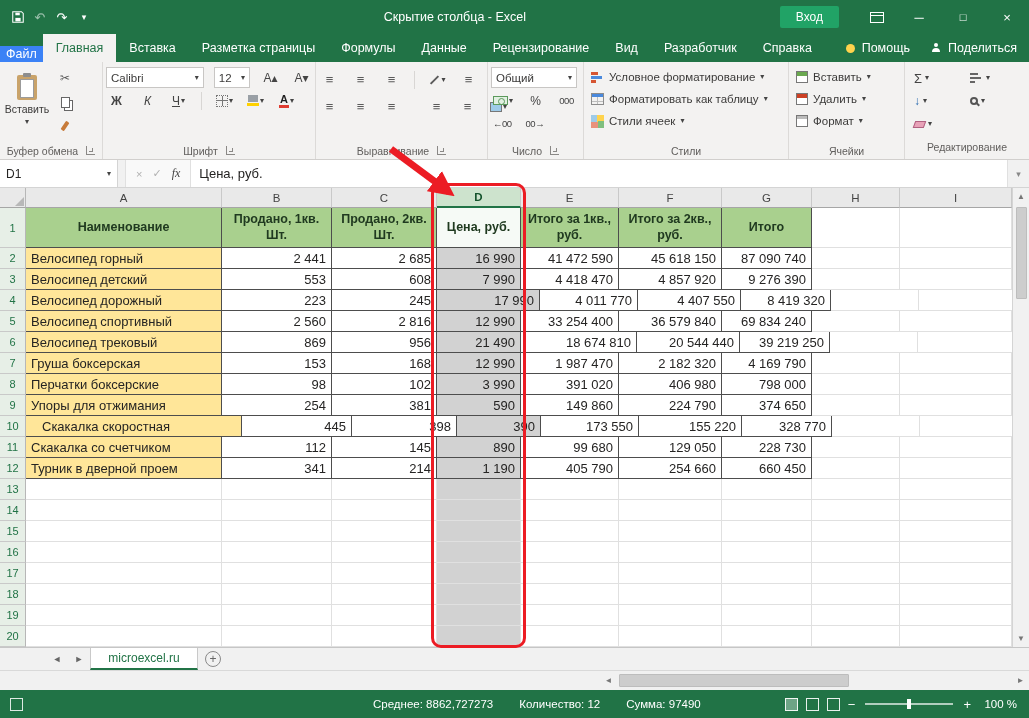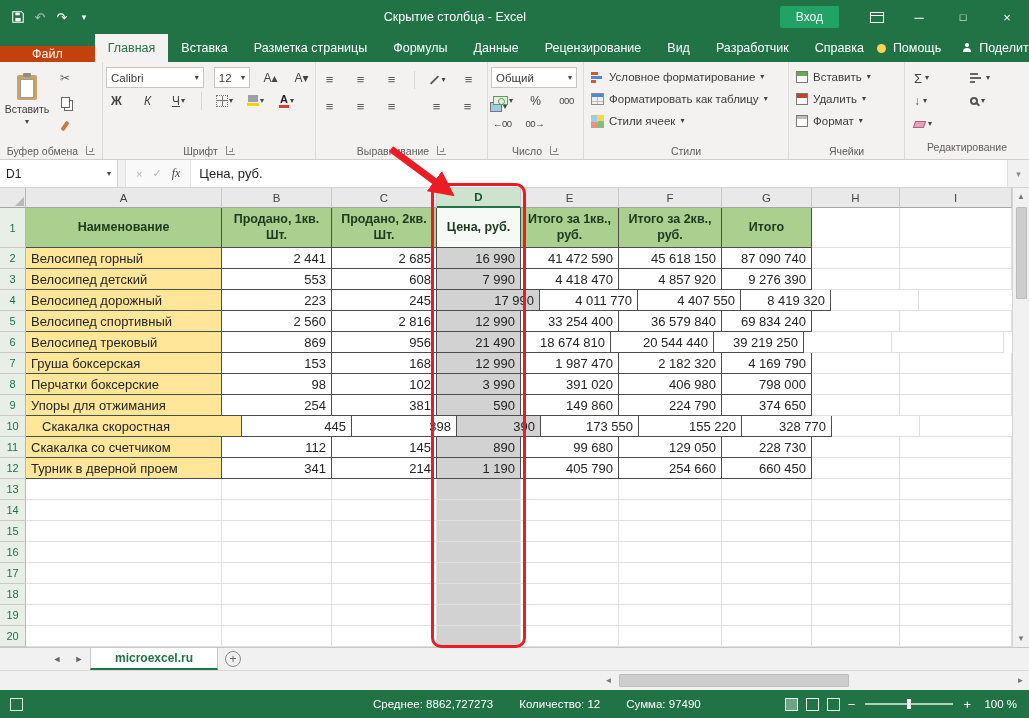--- a/index.html
+++ b/index.html
@@ -19,21 +19,21 @@
   .signin{background:#21a366;border-radius:2px;padding:4px 16px;font-size:12px;margin-right:18px;}
   .rdo-wrap{width:40px;display:flex;justify-content:center;}
   .rdo{width:14px;height:11px;border:1px solid #fff;position:relative;display:inline-block;}
   .rdo::after{content:"";position:absolute;left:0;right:0;top:2px;border-top:1px solid #fff;}
   .winbtn{width:44px;height:34px;display:flex;align-items:center;justify-content:center;font-size:13px;}
   .winbtn.max{font-size:11px;}
 
   
   .tabstrip{height:28px;background:#217346;display:flex;align-items:stretch;color:#fff;}
   .rtab{display:flex;align-items:center;padding:0 13px;font-size:12.5px;white-space:nowrap;cursor:default;}
-  .rtab.file{padding:0 32px;background:#c2410c;margin-top:12px;}
+  .rtab.file{padding:0 6px;background:#3b82f6;margin-top:12px;}
   .rtab.active{background:#f3f2f1;color:#217346;}
   .tab-extras{margin-left:auto;display:flex;align-items:center;gap:7px;padding-right:12px;font-size:12.5px;}
   .bulb-ic{width:9px;height:9px;border-radius:50%;background:#ffd34d;display:inline-block;}
   .person-ic{width:10px;height:10px;position:relative;display:inline-block;margin-left:14px;}
   .person-ic::before{content:"";position:absolute;left:3px;top:0;width:4px;height:4px;border-radius:50%;background:#fff;}
   .person-ic::after{content:"";position:absolute;left:1px;top:5px;width:8px;height:4px;border-radius:4px 4px 0 0;background:#fff;}
 
   
   .ribbon{height:98px;background:#f3f2f1;border-bottom:1px solid #d1cfcd;display:flex;font-size:11.5px;color:#3b3a39;}
   .rgroup{position:relative;display:flex;flex-direction:column;border-right:1px solid #dcdad8;padding:2px 3px 0;flex:none;}
@@ -141,23 +141,23 @@
   .vs-spacer{flex:1;}
 
   
   .sel-rect{position:absolute;left:431px;top:-5px;width:95px;height:465px;border:3px solid #ec1c24;
             border-radius:10px;z-index:30;pointer-events:none;}
   .annot-arrow{position:absolute;left:0;top:0;z-index:40;pointer-events:none;}
 
   
   .sheetrow{height:23px;background:#f1f1f1;border-top:1px solid #c6c6c6;display:flex;align-items:stretch;padding-left:46px;}
   .snav{width:22px;display:flex;align-items:center;justify-content:center;color:#666;font-size:9px;}
-  .sheettab{width:128px;background:#fff;border-left:1px solid #c9c9c9;border-right:1px solid #c9c9c9;
+  .sheettab{width:108px;background:#fff;border-left:1px solid #c9c9c9;border-right:1px solid #c9c9c9;
             border-bottom:2px solid #217346;display:flex;align-items:center;justify-content:center;
-            color:#217346;font-weight:bold;font-size:12px;}
+            color:#217346;font-weight:normal;font-size:12px;}
   .newsheet{width:30px;display:flex;align-items:center;justify-content:center;}
   .newsheet span{width:16px;height:16px;border:1px solid #8a8a8a;border-radius:50%;display:flex;align-items:center;
                  justify-content:center;font-size:12px;color:#666;line-height:1;}
 
   
   .hscrollrow{height:20px;background:#f1f1f1;border-top:1px solid #d9d9d9;position:relative;}
   .hscroll{position:absolute;left:600px;right:0;top:0;bottom:0;display:flex;align-items:stretch;}
   .hs-btn{width:17px;display:flex;align-items:center;justify-content:center;color:#777;font-size:8px;}
   .hs-track{flex:1;position:relative;}
   .hs-thumb{position:absolute;left:2px;top:3px;bottom:3px;width:230px;background:#cdcdcd;border:1px solid #bdbdbd;border-radius:1px;}
@@ -537,21 +537,21 @@
           <div class="cell tbl num" style="width: 90px;">69 834 240</div>
           <div class="cell" style="width: 88px;"></div>
           <div class="cell" style="width: 112px;"></div>
         </div>
         <div class="grid-row">
           <div class="row-h">6</div>
           <div class="cell tbl name" style="width: 196px;">Велосипед трековый</div>
           <div class="cell tbl num" style="width: 110px;">869</div>
           <div class="cell tbl num" style="width: 105px;">956</div>
           <div class="cell tbl num dsel" style="width: 84px;">21 490</div>
-          <div class="cell tbl num" style="width: 90px; padding-left: 41px;">18 674 810</div>
+          <div class="cell tbl num" style="width: 116px; padding-left: 41px;">18 674 810</div>
           <div class="cell tbl num" style="width: 103px;">20 544 440</div>
           <div class="cell tbl num" style="width: 90px;">39 219 250</div>
           <div class="cell" style="width: 88px;"></div>
           <div class="cell" style="width: 112px;"></div>
         </div>
         <div class="grid-row">
           <div class="row-h">7</div>
           <div class="cell tbl name" style="width: 196px;">Груша боксерская</div>
           <div class="cell tbl num" style="width: 110px;">153</div>
           <div class="cell tbl num" style="width: 105px;">168</div>

